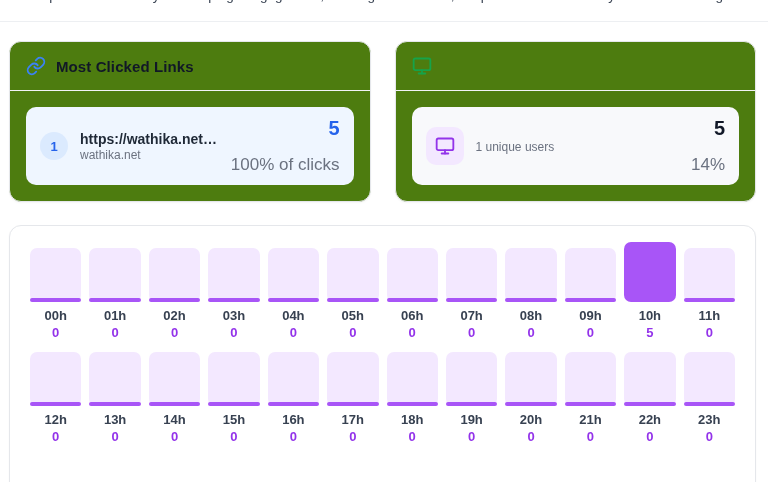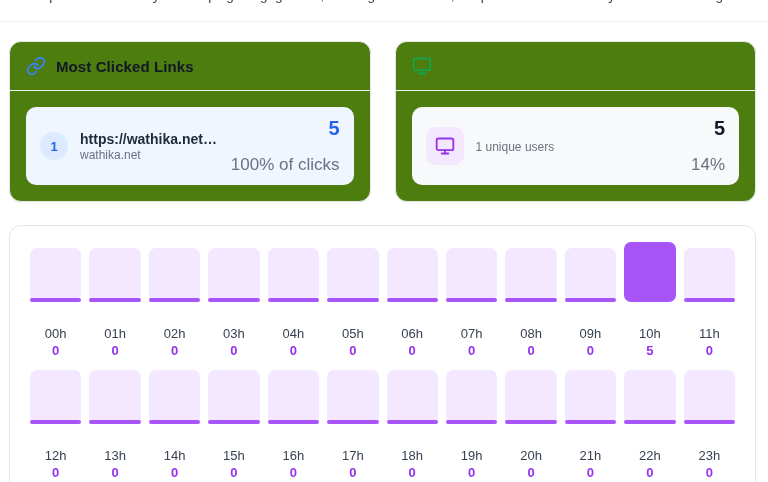--- a/index.html
+++ b/index.html
@@ -36,21 +36,21 @@
     border-radius:12px; box-shadow:0 1px 2px rgba(16,24,40,.04); height:300px; }
   .hour-grid { display:grid; grid-template-columns:repeat(12,1fr); column-gap:8px; row-gap:6px;
     padding:16px 20px; }
   .hour-cell { text-align:center; }
   .hour-bar-wrap { height:60px; display:flex; align-items:flex-end; }
   .hour-bar { position:relative; width:100%; height:54px; background:#f3e8ff; border-radius:7px; }
   .hour-bar::after { content:""; position:absolute; left:0; right:0; bottom:0; height:4px;
     background:#a855f7; border-radius:3px; }
   .hour-bar.active { height:60px; background:#a855f7; }
   .hour-bar.active::after { display:none; }
-  .hour-label { font-size:13px; color:#374151; margin-top:24px; }
+  .hour-label { font-size:13px; color:#374151; margin-top:6px;font-weight:bold; }
   .hour-value { font-size:13px; font-weight:700; color:#9333ea; margin-top:2px; }
 
   svg.ic { display:block; }
 </style>
 </head>
 <body>
 
 <div class="intro">
   <div>This report summarizes your campaign engagement, tracking clicked links, unique devices and hourly click totals through</div>
 </div>

